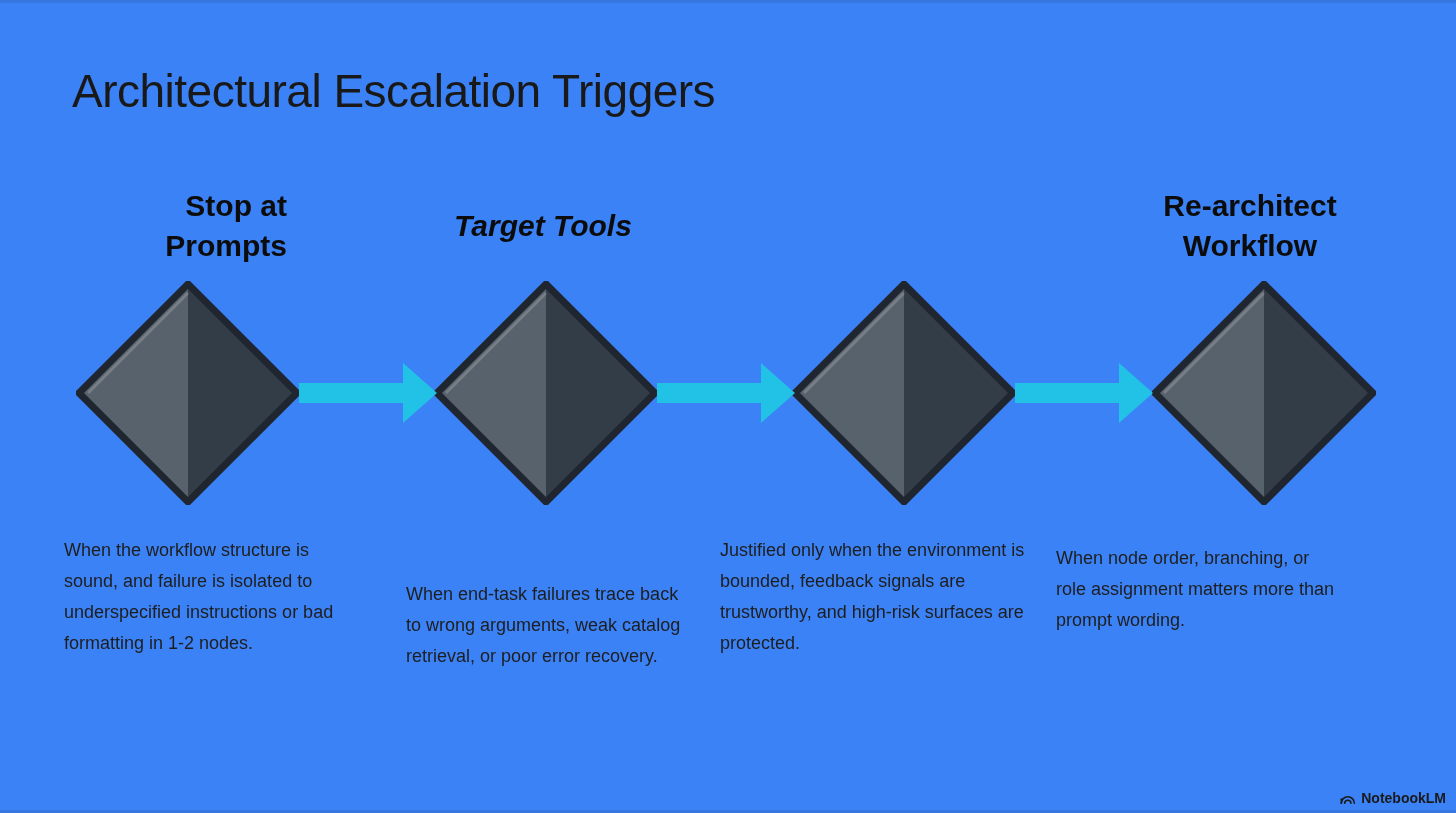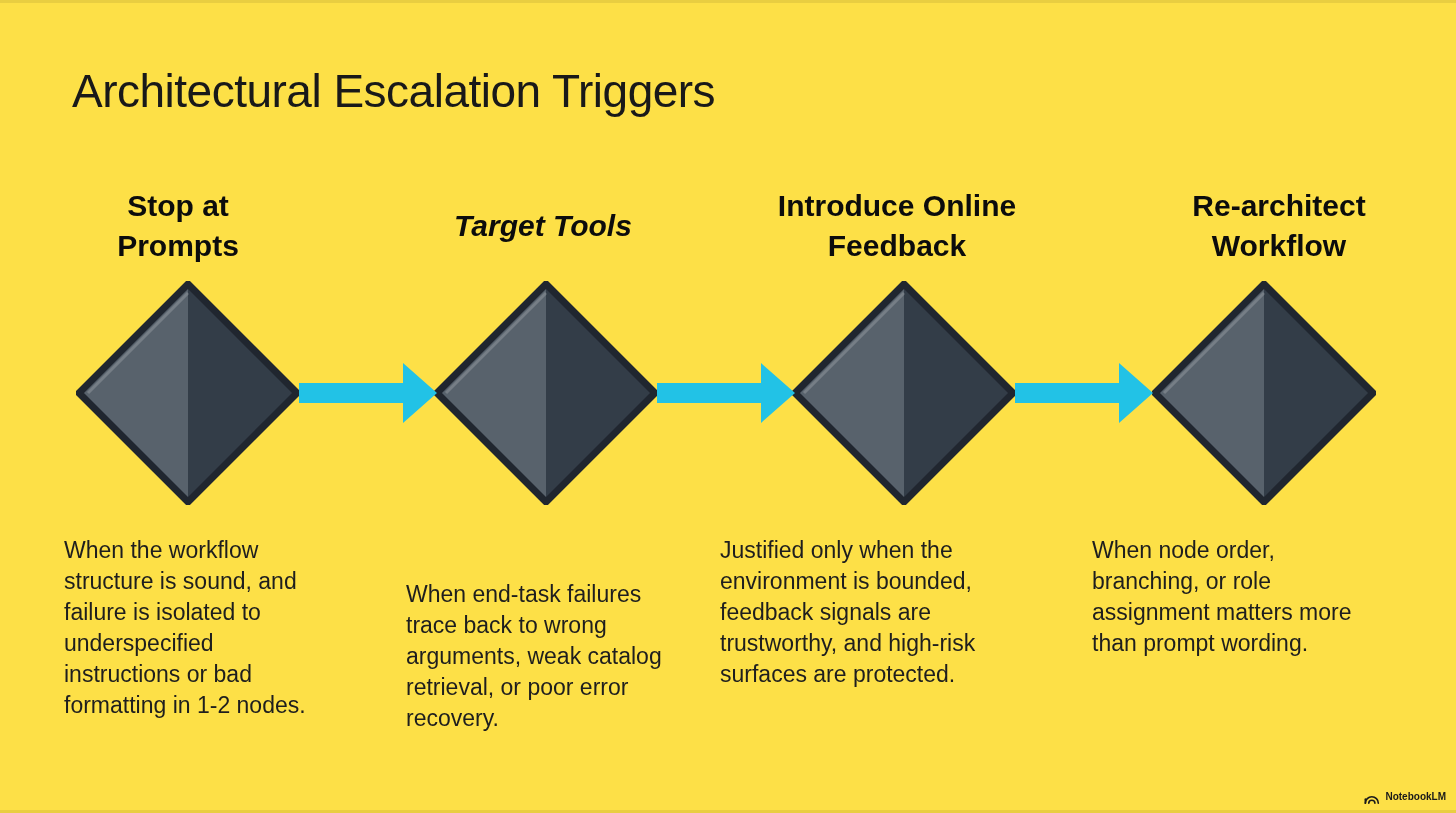--- a/index.html
+++ b/index.html
@@ -37,24 +37,24 @@
     height: 92px;
     display: flex;
     align-items: center;
     justify-content: center;
     text-align: center;
     font-size: 30px;
     font-weight: bold;
     line-height: 40px;
     color: #0c0c0c;
   }
-  .h1c { left: 78px;  width: 200px; }
+  .h1c { left: 87px;  width: 200px; text-align: right; }
   .h2c { left: 393px; width: 300px; font-style: italic; }
   .h3c { left: 747px; width: 300px; }
-  .h4c { left: 1159px; width: 240px; text-align: center; }
+  .h4c { left: 1130px; width: 240px; text-align: center; }
 
   .diamond {
     position: absolute;
     top: 281px;
     width: 224px;
     height: 224px;
   }
   .d1 { left: 76px; }
   .d2 { left: 434px; }
   .d3 { left: 792px; }
@@ -66,53 +66,53 @@
     width: 142px;
     height: 64px;
   }
   .a1 { left: 297px; }
   .a2 { left: 655px; }
   .a3 { left: 1013px; }
 
   .step-desc {
     position: absolute;
     top: 535px;
-    font-size: 23px;
+    font-size: 18px;
     line-height: 31px;
     color: #1e1e1e;
   }
   .p1 { left: 64px;  width: 270px; }
   .p2 { left: 406px; width: 290px; margin-top: 44px; }
   .p3 { left: 720px; width: 305px; }
-  .p4 { left: 1092px; width: 285px; }
+  .p4 { left: 1056px; width: 285px; margin-top: 8px; }
 
   .brand-footer {
     position: absolute;
     right: 10px;
     bottom: 7px;
     display: flex;
+    align-items: center;
     gap: 5px;
-    font-size: 10px;
+    font-size: 14px;
     font-weight: 600;
     color: #1a1a1a;
   }
   .brand-footer svg { display: block; }
 </style>
 </head>
 <body>
 
-<div class="slide" style="background: #fde047;">
+<div class="slide" style="background: #3b82f6;">
   <div class="edge-strip top"></div>
   <div class="edge-strip bottom"></div>
 
   <h1 class="page-title">Architectural Escalation Triggers</h1>
 
   <div class="step-heading h1c">Stop at Prompts</div>
   <div class="step-heading h2c">Target Tools</div>
-  <div class="step-heading h3c">Introduce Online Feedback</div>
   <div class="step-heading h4c">Re-architect Workflow</div>
 
   <svg class="diamond d1" viewBox="0 0 224 224">
     <polygon points="112,2 2,112 112,222" fill="#58626c"></polygon>
     <polygon points="112,2 222,112 112,222" fill="#333d48"></polygon>
     <polygon points="112,3 221,112 112,221 3,112" fill="none" stroke-width="7" stroke="#20262f"></polygon>
     <line x1="12" y1="112" x2="112" y2="12" stroke="rgba(255,255,255,0.18)" stroke-width="3"></line>
   </svg>
   <svg class="diamond d2" viewBox="0 0 224 224">
     <polygon points="112,2 2,112 112,222" fill="#58626c"></polygon>

